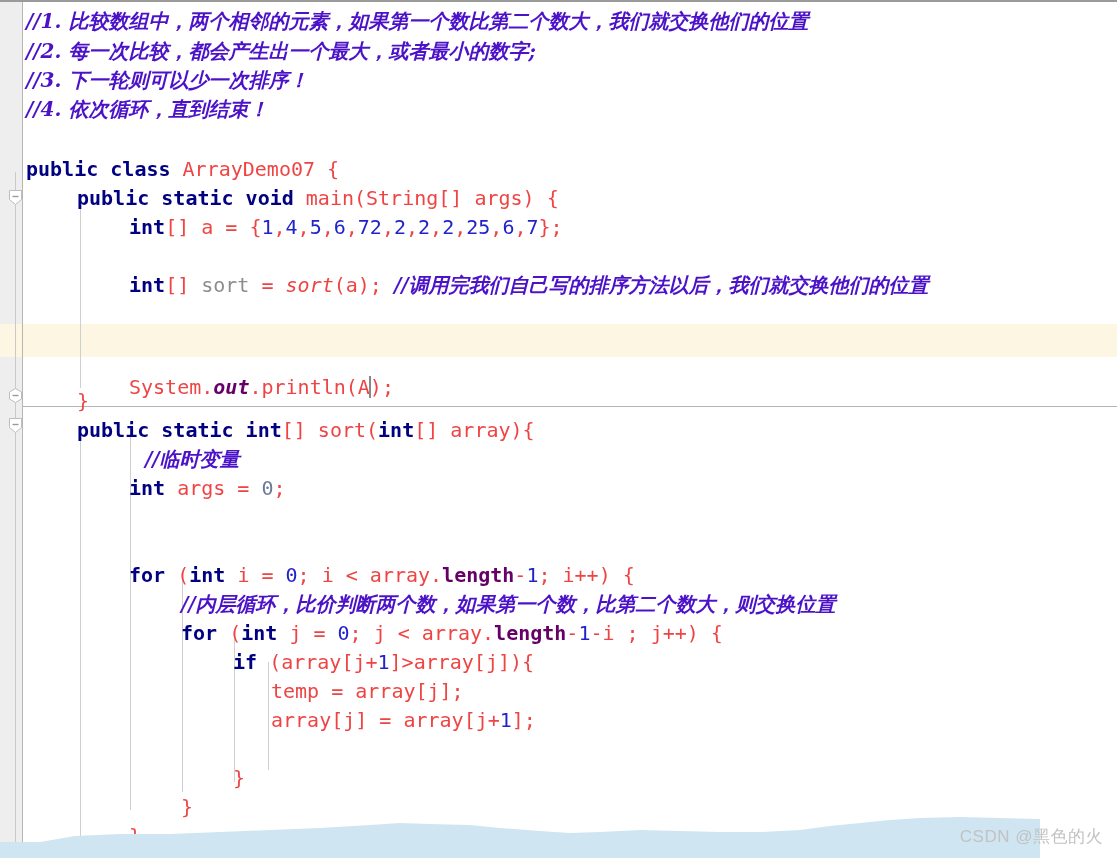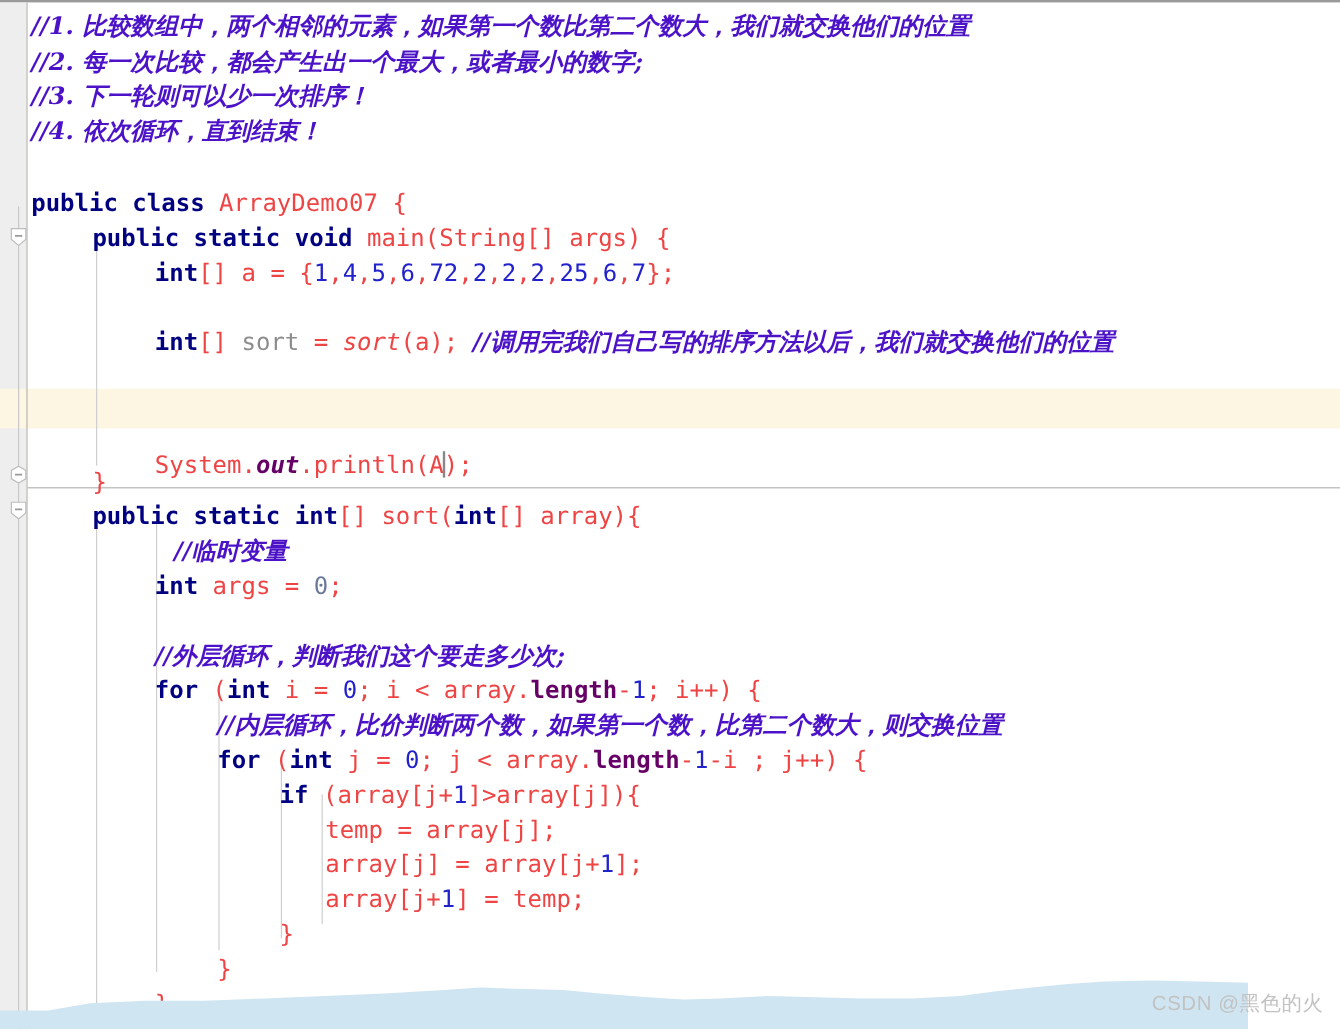--- a/index.html
+++ b/index.html
@@ -226,35 +226,33 @@
     <div class="line" style="top:326px;left:129px;margin-top:44px;"><span class="plain">System.</span><span class="static">out</span><span class="plain">.println(A</span><span class="caret"></span><span class="plain">);</span></div>
 
     <div class="line plain" style="top:384px;left:77px;">}</div>
 
     <div class="line" style="top:413px;left:77px;"><span class="kw">public</span><span class="plain"> </span><span class="kw">static</span><span class="plain"> </span><span class="kw">int</span><span class="plain">[] sort(</span><span class="kw">int</span><span class="plain">[] array){</span></div>
 
     <div class="line comment-cn" style="top:442px;left:129px;margin-left:16px;">//临时变量</div>
 
     <div class="line" style="top:471px;left:129px;"><span class="kw">int</span><span class="plain"> args = </span><span class="num-gray">0</span><span class="plain">;</span></div>
 
-    <div class="line comment-cn" style="top:529px;left:129px;">//外层循环，判断我们这个要走多少次;</div>
 
     <div class="line" style="top:558px;left:129px;"><span class="kw">for</span><span class="plain"> (</span><span class="kw">int</span><span class="plain"> i = </span><span class="num">0</span><span class="plain">; i &lt; array.</span><span class="field">length</span><span class="plain">-</span><span class="num">1</span><span class="plain">; i++) {</span></div>
 
     <div class="line comment-cn" style="top:587px;left:181px;">//内层循环，比价判断两个数，如果第一个数，比第二个数大，则交换位置</div>
 
     <div class="line" style="top:616px;left:181px;"><span class="kw">for</span><span class="plain"> (</span><span class="kw">int</span><span class="plain"> j = </span><span class="num">0</span><span class="plain">; j &lt; array.</span><span class="field">length</span><span class="plain">-</span><span class="num">1</span><span class="plain">-i ; j++) {</span></div>
 
     <div class="line" style="top:645px;left:233px;"><span class="kw">if</span><span class="plain"> (array[j+</span><span class="num">1</span><span class="plain">]&gt;array[j]){</span></div>
 
     <div class="line plain" style="top:674px;left:271px;">temp = array[j];</div>
 
     <div class="line" style="top:703px;left:271px;"><span class="plain">array[j] = array[j+</span><span class="num">1</span><span class="plain">];</span></div>
 
-    <div class="line" style="top:732px;left:271px;"><span class="plain">array[j+</span><span class="num">1</span><span class="plain">] = temp;</span></div>
 
     <div class="line plain" style="top:761px;left:233px;">}</div>
 
     <div class="line plain" style="top:790px;left:181px;">}</div>
 
     <div class="line plain" style="top:819px;left:129px;">}</div>
 
   </div>
 
   <svg class="wave" viewBox="0 0 1040 46" preserveAspectRatio="none">

